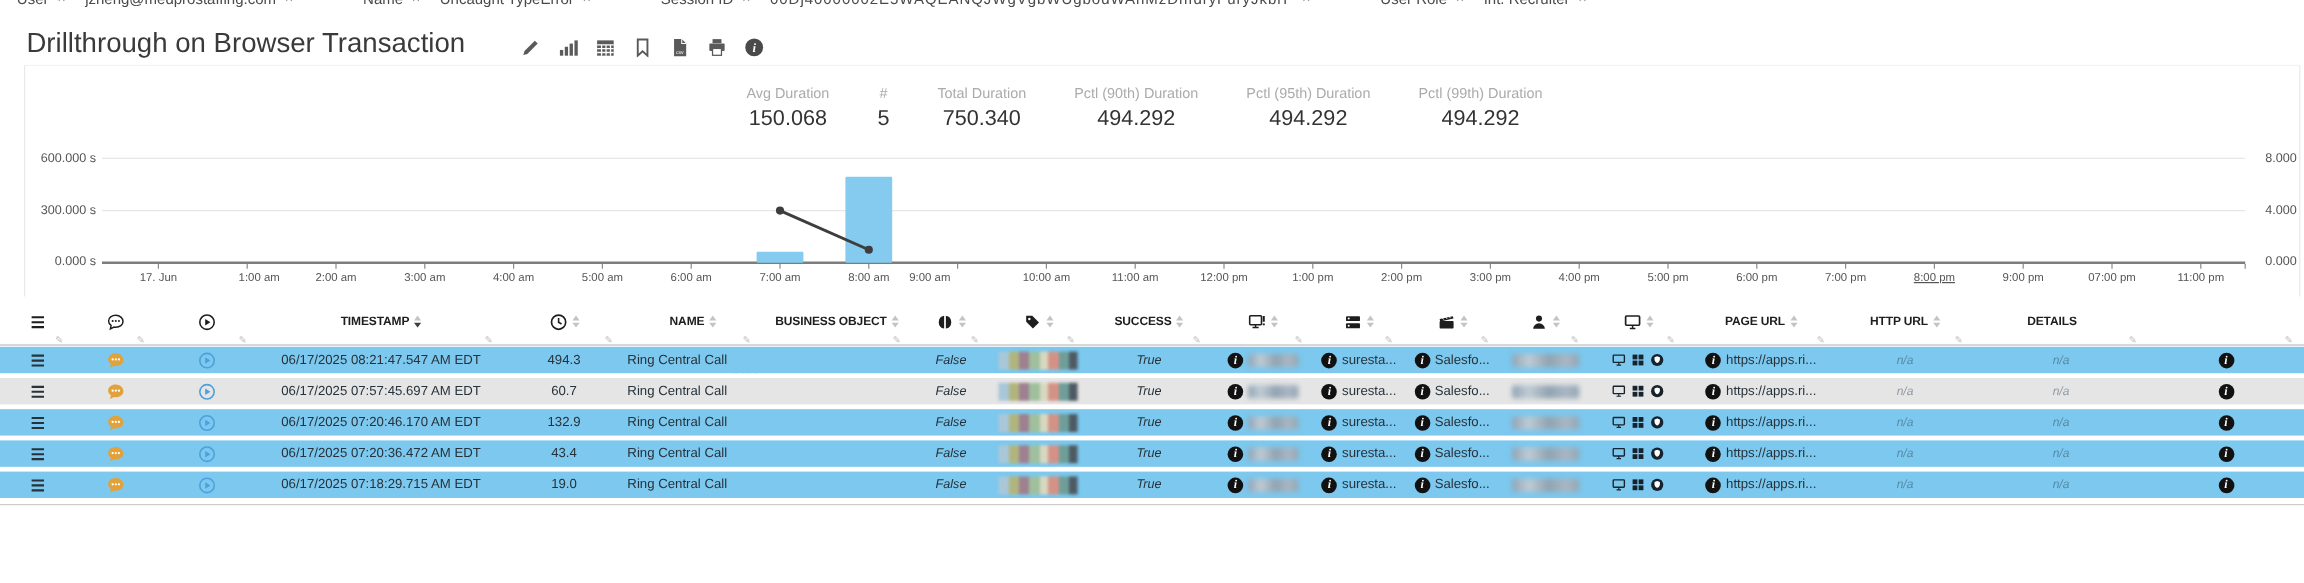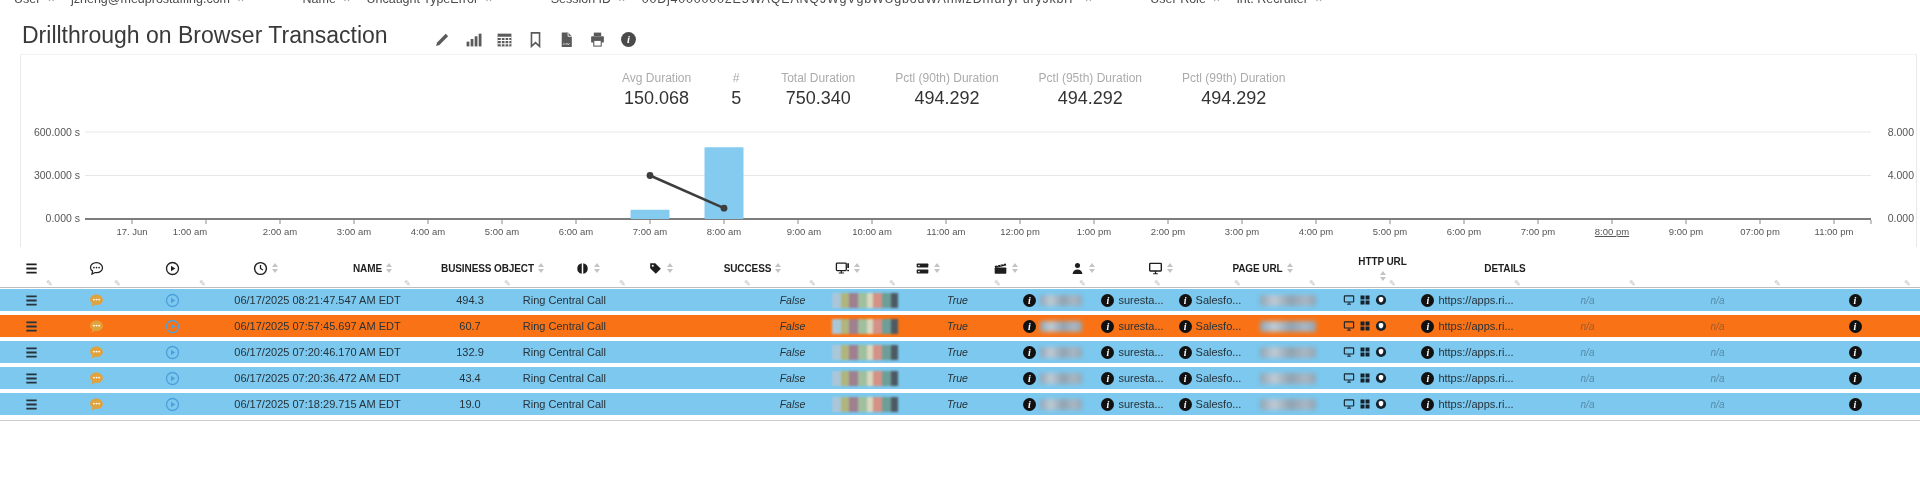--- a/index.html
+++ b/index.html
@@ -42,21 +42,21 @@
   .arr-up{width:0;height:0;border-left:3.5px solid transparent;border-right:3.5px solid transparent;border-bottom:4px solid #c4c4c4;}
   .arr-down{width:0;height:0;border-left:3.5px solid transparent;border-right:3.5px solid transparent;border-top:4px solid #c4c4c4;}
   .arr-down.active{border-top-color:#3f3f3f;}
   .editrow{position:absolute;top:279px;left:0;width:1920px;height:9px;}
   .editpencil{position:absolute;font-size:8px;color:#bdbdbd;line-height:9px;}
   .tbody{position:absolute;top:289px;left:0;width:1920px;}
   .tbody::before{content:"";position:absolute;left:0;top:-2px;width:1920px;height:1px;background:#bdbdbd;}
   .tbody::after{content:"";position:absolute;left:0;bottom:-2px;width:1920px;height:1px;background:#cccccc;}
   .tr{display:flex;align-items:center;height:22px;margin-bottom:4px;}
   .tr.dark{background:#7cc8ee;}
-  .tr.light{background:#f97316;}
+  .tr.light{background:#e5e5e5;}
   .td{display:flex;align-items:center;justify-content:center;gap:4px;height:22px;
       font-size:11px;color:#27323a;overflow:hidden;white-space:nowrap;}
   .it{font-style:italic;font-size:10.5px;}
   .muted{font-style:italic;font-size:10px;color:rgba(45,65,80,.55);margin-top:28px;}
   .na{font-style:italic;font-size:10px;color:rgba(40,60,80,.45);}
   .info{width:13px;height:13px;border-radius:50%;background:#111;color:#fff;flex:none;
         display:flex;align-items:center;justify-content:center;
         font-family:"Liberation Serif",serif;font-style:italic;font-weight:bold;font-size:10px;}
   .blurbox{height:11px;border-radius:2px;filter:blur(2.2px);flex:none;
         background:linear-gradient(90deg,#8fa3b5,#c0cbd4 25%,#90a2b0 55%,#aab7c3 80%,#93a5b3);}
@@ -209,29 +209,29 @@
     <line x1="1834" y1="120" x2="1834" y2="124" stroke="#8a8a8a" stroke-width="1"></line>
     <line x1="1871" y1="120" x2="1871" y2="124" stroke="#8a8a8a" stroke-width="1"></line>
     <rect x="630.5" y="109.72" width="39" height="9.280000000000001" fill="#85cbf0" rx="1"></rect>
     <rect x="704.5" y="47.326499999999996" width="39" height="71.6735" fill="#85cbf0" rx="1"></rect>
     <polyline points="650,75.5 724,108.125" fill="none" stroke="#3d3d3d" stroke-width="2.5"></polyline>
     <circle cx="650" cy="75.5" r="3.4" fill="#3d3d3d"></circle>
     <circle cx="724" cy="108.125" r="3.4" fill="#3d3d3d"></circle>
   </svg>
 <div class="xlabels" id="xlabels">
     <div class="xl" style="left: 100px;">17. Jun</div>
-    <div class="xl" style="left: 158px;">1:00 am</div>
+    <div class="xl" style="left: 184px;">1:00 am</div>
     <div class="xl" style="left: 248px;">2:00 am</div>
     <div class="xl" style="left: 322px;">3:00 am</div>
     <div class="xl" style="left: 396px;">4:00 am</div>
     <div class="xl" style="left: 470px;">5:00 am</div>
     <div class="xl" style="left: 544px;">6:00 am</div>
     <div class="xl" style="left: 618px;">7:00 am</div>
     <div class="xl" style="left: 692px;">8:00 am</div>
-    <div class="xl" style="left: 772px;">9:00 am</div>
+    <div class="xl" style="left: 728px; text-align: right;">9:00 am</div>
     <div class="xl" style="left: 840px;">10:00 am</div>
     <div class="xl" style="left: 914px;">11:00 am</div>
     <div class="xl" style="left: 988px;">12:00 pm</div>
     <div class="xl" style="left: 1062px;">1:00 pm</div>
     <div class="xl" style="left: 1136px;">2:00 pm</div>
     <div class="xl" style="left: 1210px;">3:00 pm</div>
     <div class="xl" style="left: 1284px;">4:00 pm</div>
     <div class="xl" style="left: 1358px;">5:00 pm</div>
     <div class="xl" style="left: 1432px;">6:00 pm</div>
     <div class="xl" style="left: 1506px;">7:00 pm</div>
@@ -260,20 +260,27 @@
       </span>
     </div>
     <div class="th" style="width: 85px;">
       <span class="hicon">
         <svg viewBox="0 0 16 16">
           <circle cx="8" cy="8" r="6.4" fill="none" stroke="currentColor" stroke-width="1.4"></circle>
           <path d="M6.4 5.1v5.8L11 8z" fill="currentColor"></path>
         </svg>
       </span>
     </div>
+    <div class="th" style="width: 205px;">
+      <span>TIMESTAMP</span>
+      <span class="arrows">
+        <span class="arr-up"></span>
+        <span class="arr-down active"></span>
+      </span>
+    </div>
     <div class="th" style="width: 100px;">
       <span class="hicon">
         <svg viewBox="0 0 16 16">
           <circle cx="8" cy="8" r="6.3" fill="none" stroke="currentColor" stroke-width="1.5"></circle>
           <path d="M8 4.3V8l2.6 1.6" fill="none" stroke="currentColor" stroke-width="1.4"></path>
         </svg>
       </span>
       <span class="arrows">
         <span class="arr-up"></span>
         <span class="arr-down"></span>
@@ -388,21 +395,21 @@
         <span class="arr-down"></span>
       </span>
     </div>
     <div class="th" style="width: 125px;">
       <span>PAGE URL</span>
       <span class="arrows">
         <span class="arr-up"></span>
         <span class="arr-down"></span>
       </span>
     </div>
-    <div class="th" style="width: 115px; flex-direction: column;">
+    <div class="th" style="width: 115px;">
       <span>HTTP URL</span>
       <span class="arrows">
         <span class="arr-up"></span>
         <span class="arr-down"></span>
       </span>
     </div>
     <div class="th" style="width: 130px;">
       <span>DETAILS</span>
     </div>
   </div>

